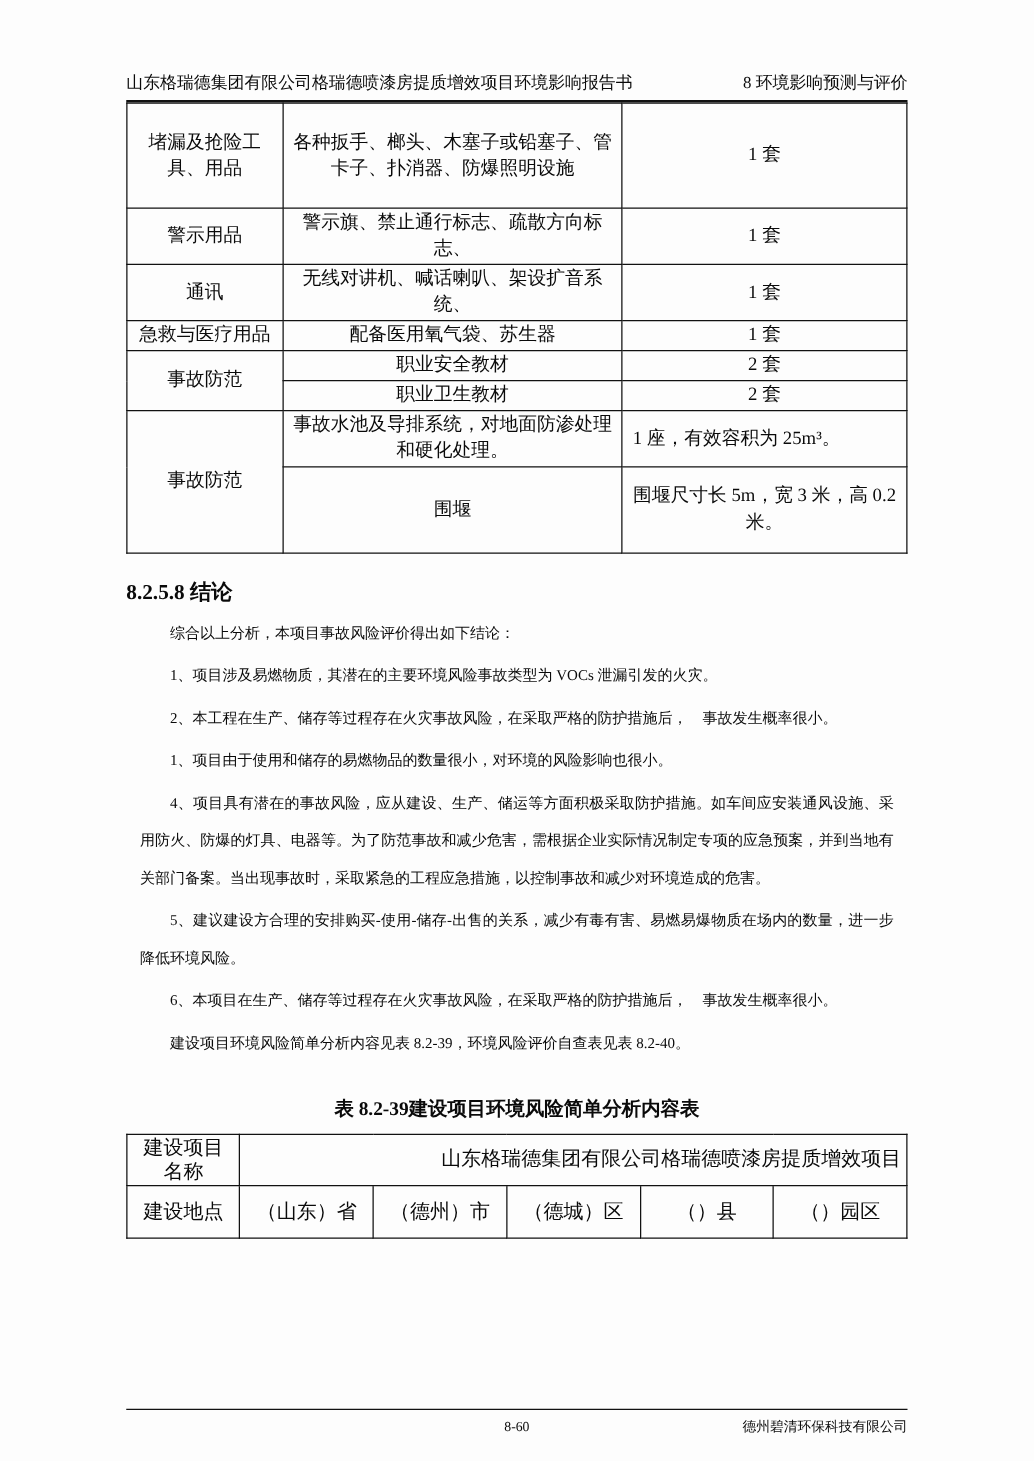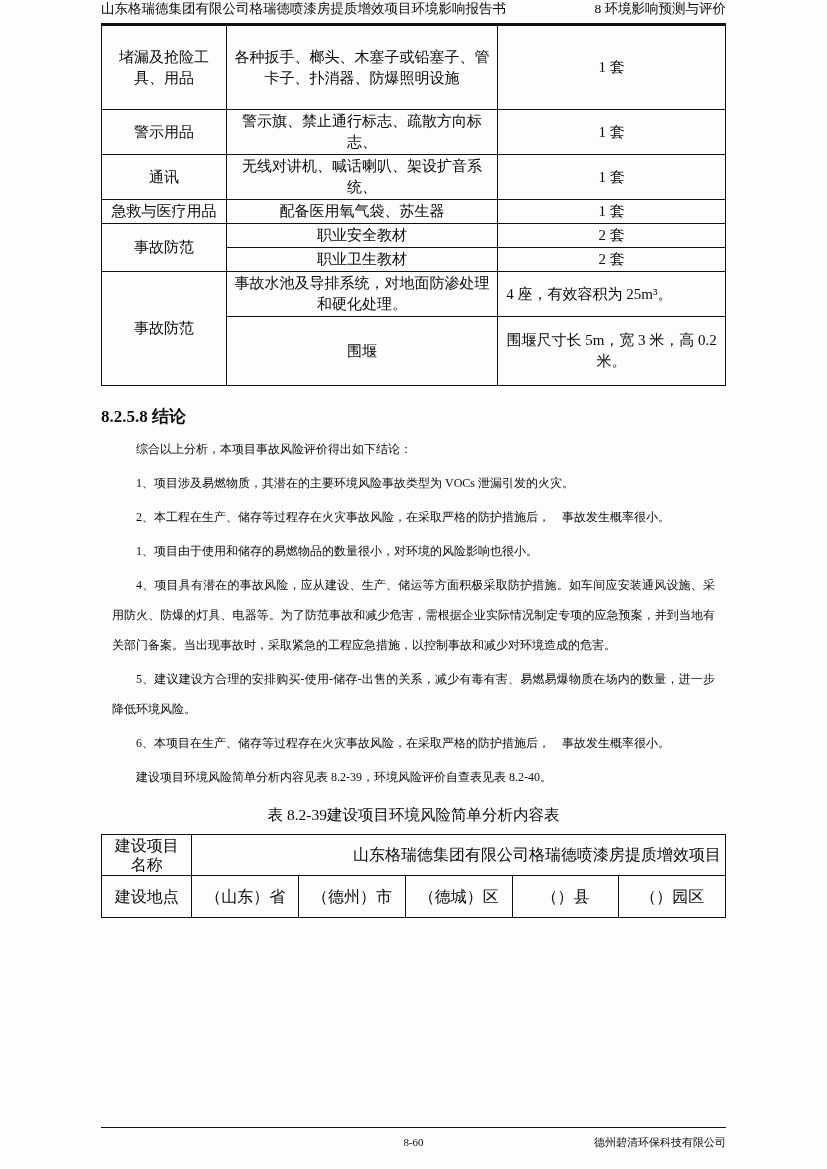--- a/index.html
+++ b/index.html
@@ -11,21 +11,21 @@
     font-family:"Liberation Serif","DejaVu Serif",serif;
     color:#0a0a0a;
     overflow:hidden;
   }
   .content {
     position:absolute; left:101px; top:0; width:625px;
   }
   
   .hdr {
     display:flex; justify-content:space-between; align-items:flex-end;
-    padding-bottom:6px;
+    padding-top:57px; padding-bottom:6px;
     border-bottom:2px solid #111;
     font-size:13.5px; line-height:17px;
   }
   
   table { border-collapse:collapse; table-layout:fixed; width:100%; }
   .equip { font-size:15px; }
   .equip td {
     border:1px solid #111;
     text-align:center; vertical-align:middle;
     padding:1px 4px; line-height:21px;
@@ -35,21 +35,21 @@
   .equip .r6 { height:43px; }
   .equip .r7 { height:69px; }
   .cell-left { text-align:left !important; padding-left:8px !important; }
   
   .sec-h { font-size:17px; font-weight:bold; margin:18px 0 0; line-height:26px; }
   .bp {
     font-size:12px; line-height:30px; margin:4px 11px 0;
     text-align:justify; text-indent:2em;
   }
   
-  .cap { margin:12px 0 0; text-align:center; font-weight:normal; font-size:15.5px; line-height:22px; }
+  .cap { margin:28px 0 0; text-align:center; font-weight:bold; font-size:15.5px; line-height:22px; }
   .risk { margin-top:8px; font-size:16px; }
   .risk td {
     border:1px solid #111;
     text-align:center; vertical-align:middle;
     padding:1px 4px; line-height:20px;
   }
   .risk .lr1 { height:41px; }
   .risk .lr2 { height:42px; }
   .risk .lbl div { line-height:19px; }
   .risk .name-val { text-align:right; padding-left:10px; }
@@ -105,21 +105,21 @@
           <td>职业安全教材</td>
           <td>2 套</td>
         </tr>
         <tr class="rs">
           <td>职业卫生教材</td>
           <td>2 套</td>
         </tr>
         <tr class="r6">
           <td rowspan="2">事故防范</td>
           <td>事故水池及导排系统，对地面防渗处理和硬化处理。</td>
-          <td class="cell-left">4 座，有效容积为 25m³。</td>
+          <td class="cell-left">1 座，有效容积为 25m³。</td>
         </tr>
         <tr class="r7">
           <td>围堰</td>
           <td>围堰尺寸长 5m，宽 3 米，高 0.2 米。</td>
         </tr>
       </tbody>
     </table>
 
     <h3 class="sec-h">8.2.5.8 结论</h3>
 

